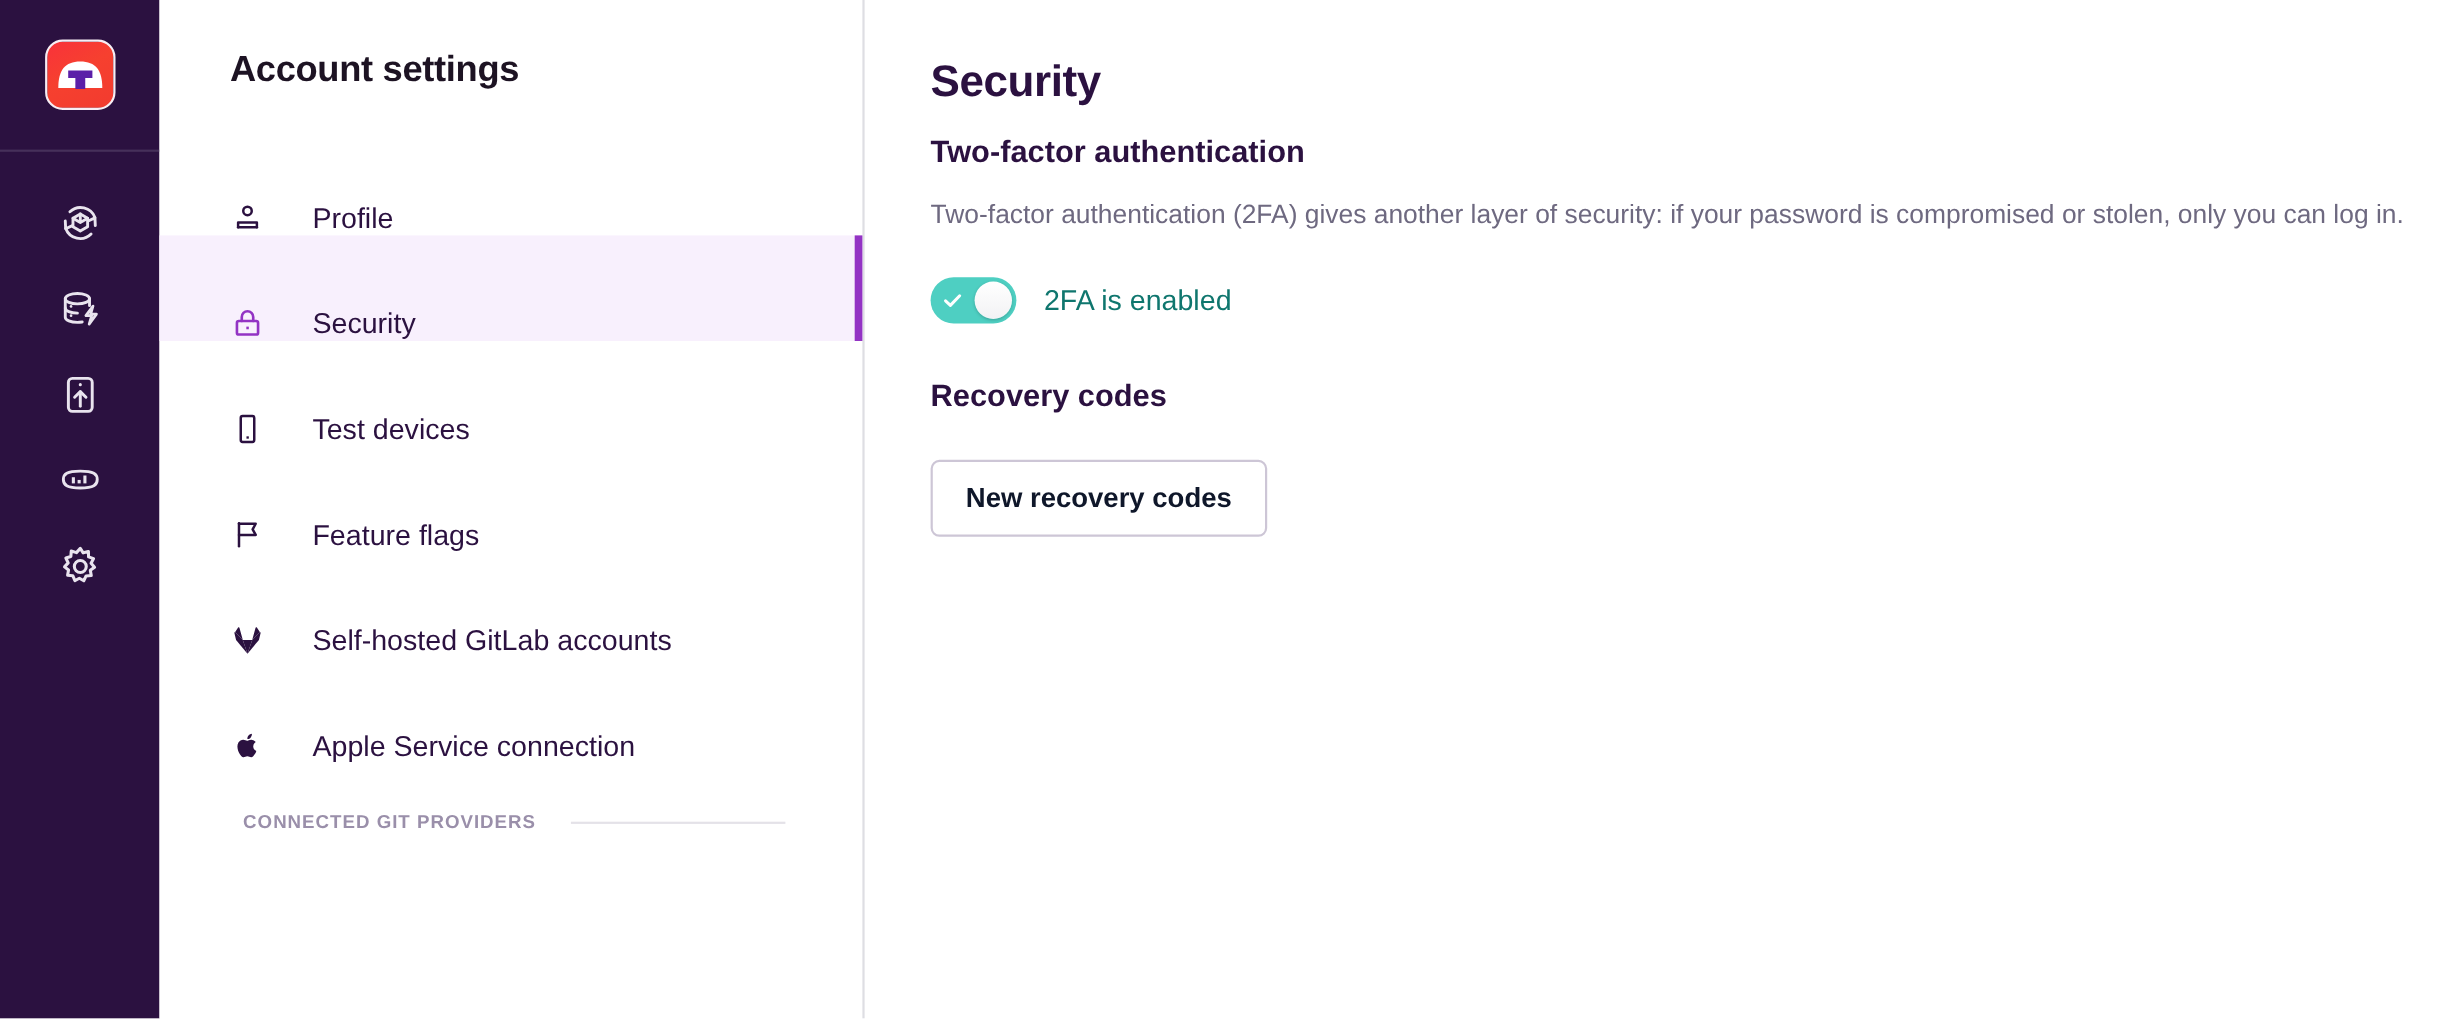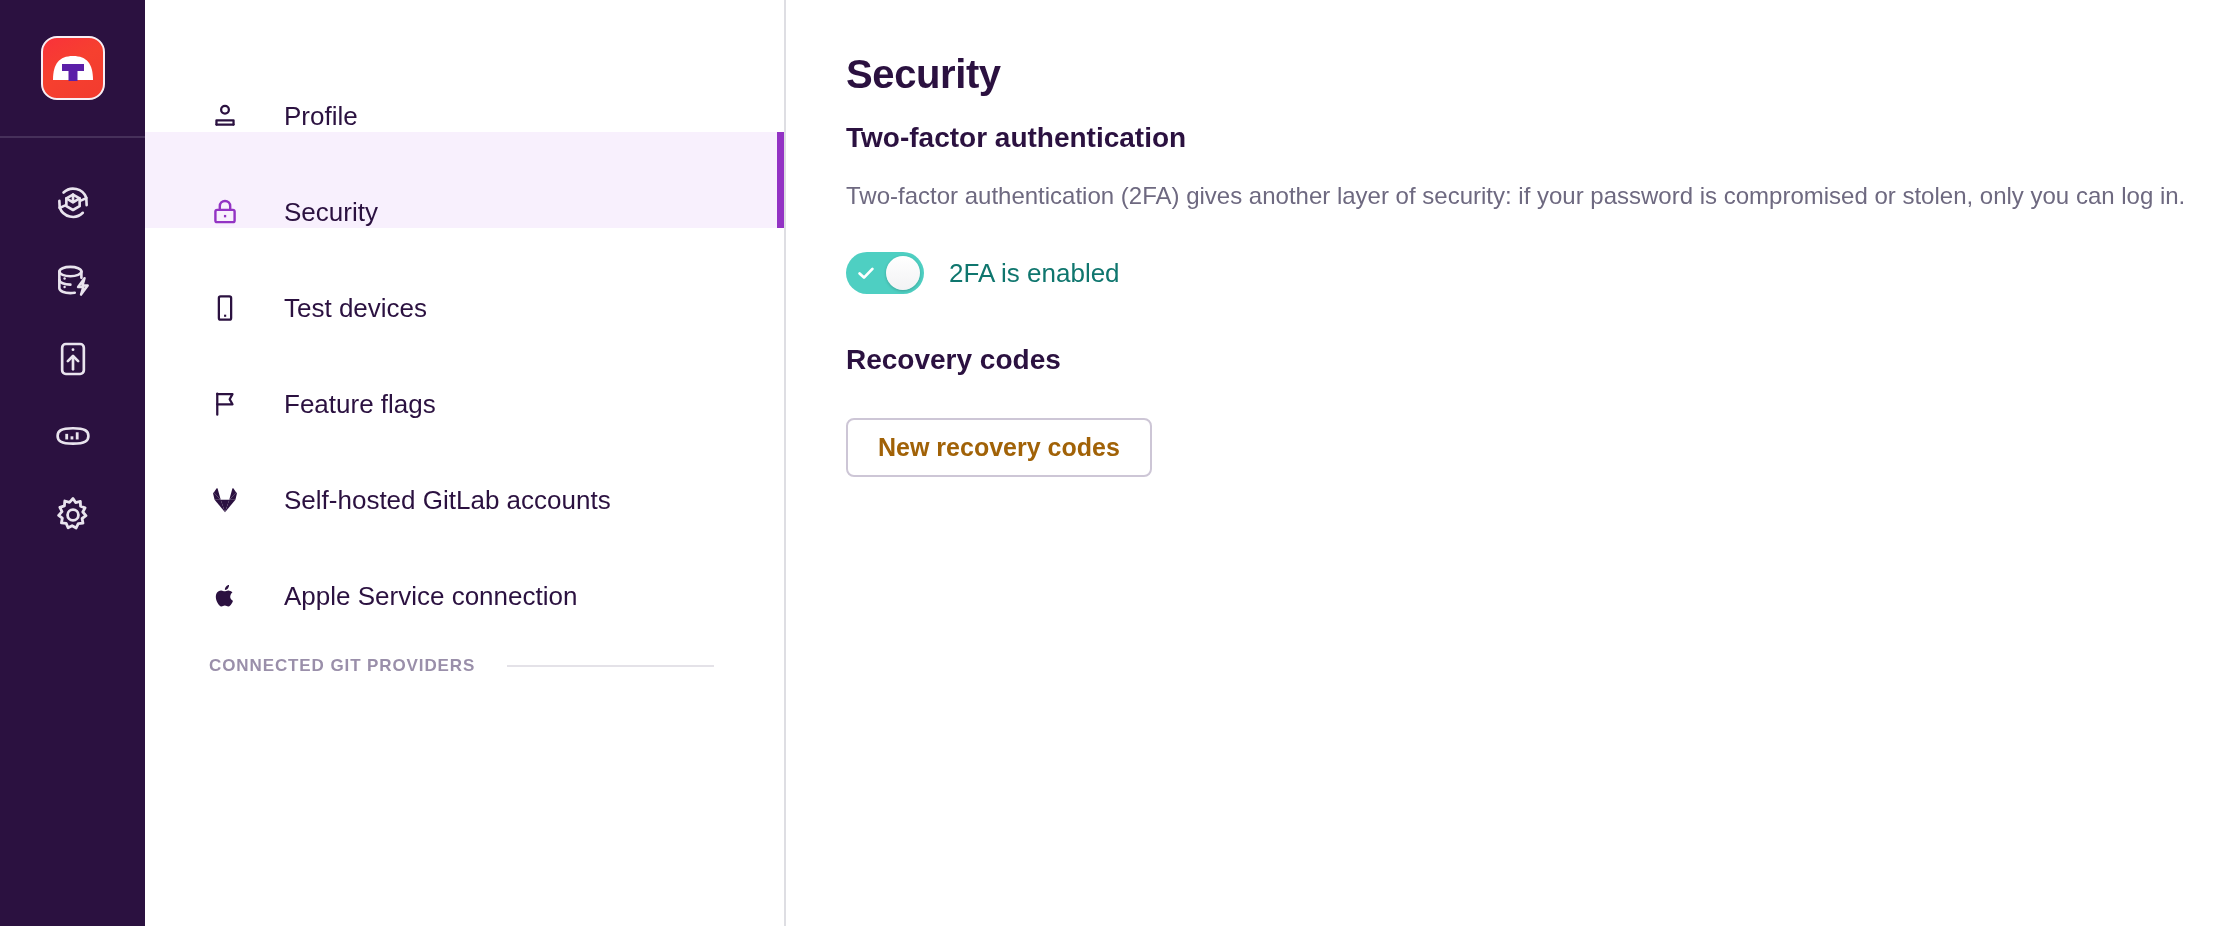--- a/index.html
+++ b/index.html
@@ -114,20 +114,21 @@
     color: #2b1140;
     margin-left: 27px;
     white-space: nowrap;
   }
   .nav-section {
     display: flex;
     align-items: center;
     padding-left: 64px;
     padding-right: 40px;
     margin-top: 44px;
+    margin-left: 12px;
   }
   .nav-section-label {
     font-size: 17px;
     font-weight: bold;
     letter-spacing: 0.9px;
     color: #9a8faa;
     white-space: nowrap;
   }
   .nav-section-rule {
     height: 2px;
@@ -208,30 +209,30 @@
   }
   .rec-desc {
     font-size: 25px;
     line-height: 45px;
     color: #2b1140;
     margin-top: 33px;
     max-width: 1290px;
   }
   .btn {
     margin-top: 42px;
-    height: 59px;
+    height: 70px;
     padding: 0 30px;
     min-width: 258px;
     border: 2px solid #cdc6d6;
     border-radius: 8px;
     background: #ffffff;
     font-family: "Liberation Sans", sans-serif;
     font-size: 25px;
     font-weight: bold;
-    color: #a16207;
+    color: #0f172a;
     cursor: pointer;
     display: inline-flex;
     align-items: center;
     justify-content: center;
   }
 </style>
 </head>
 <body>
 
 <div class="app">
@@ -305,20 +306,21 @@
             <path d="M12 2.6 L13.5 4.9 L16.2 4.2 L16.3 7 L18.9 7.9 L17.6 10.3 L19.4 12.4 L17.2 14 L17.7 16.7 L15 16.9 L13.8 19.4 L11.5 18.1 L9.2 19.3 L8.1 16.8 L5.4 16.5 L5.9 13.8 L3.8 12.2 L5.7 10.1 L4.5 7.6 L7.1 6.8 L7.3 4 L10 4.8 Z"></path>
           </svg>
         </span>
       </div>
 
     </div>
   </div>
 
   <div class="nav-col">
 
+    <div class="nav-title">Account settings</div>
 
     <div class="nav-list">
 
       <div class="nav-item">
         <span class="nav-ico">
           <svg width="32" height="32" viewBox="0 0 24 24" fill="none" stroke="#2b1140" stroke-width="1.7" stroke-linecap="round" stroke-linejoin="round">
             <circle cx="12" cy="7.3" r="2.9"></circle>
             <path d="M5.6 18.4 H18.4"></path>
             <path d="M5.6 18.4 V15.2 H18.4 V18.4"></path>
           </svg>

